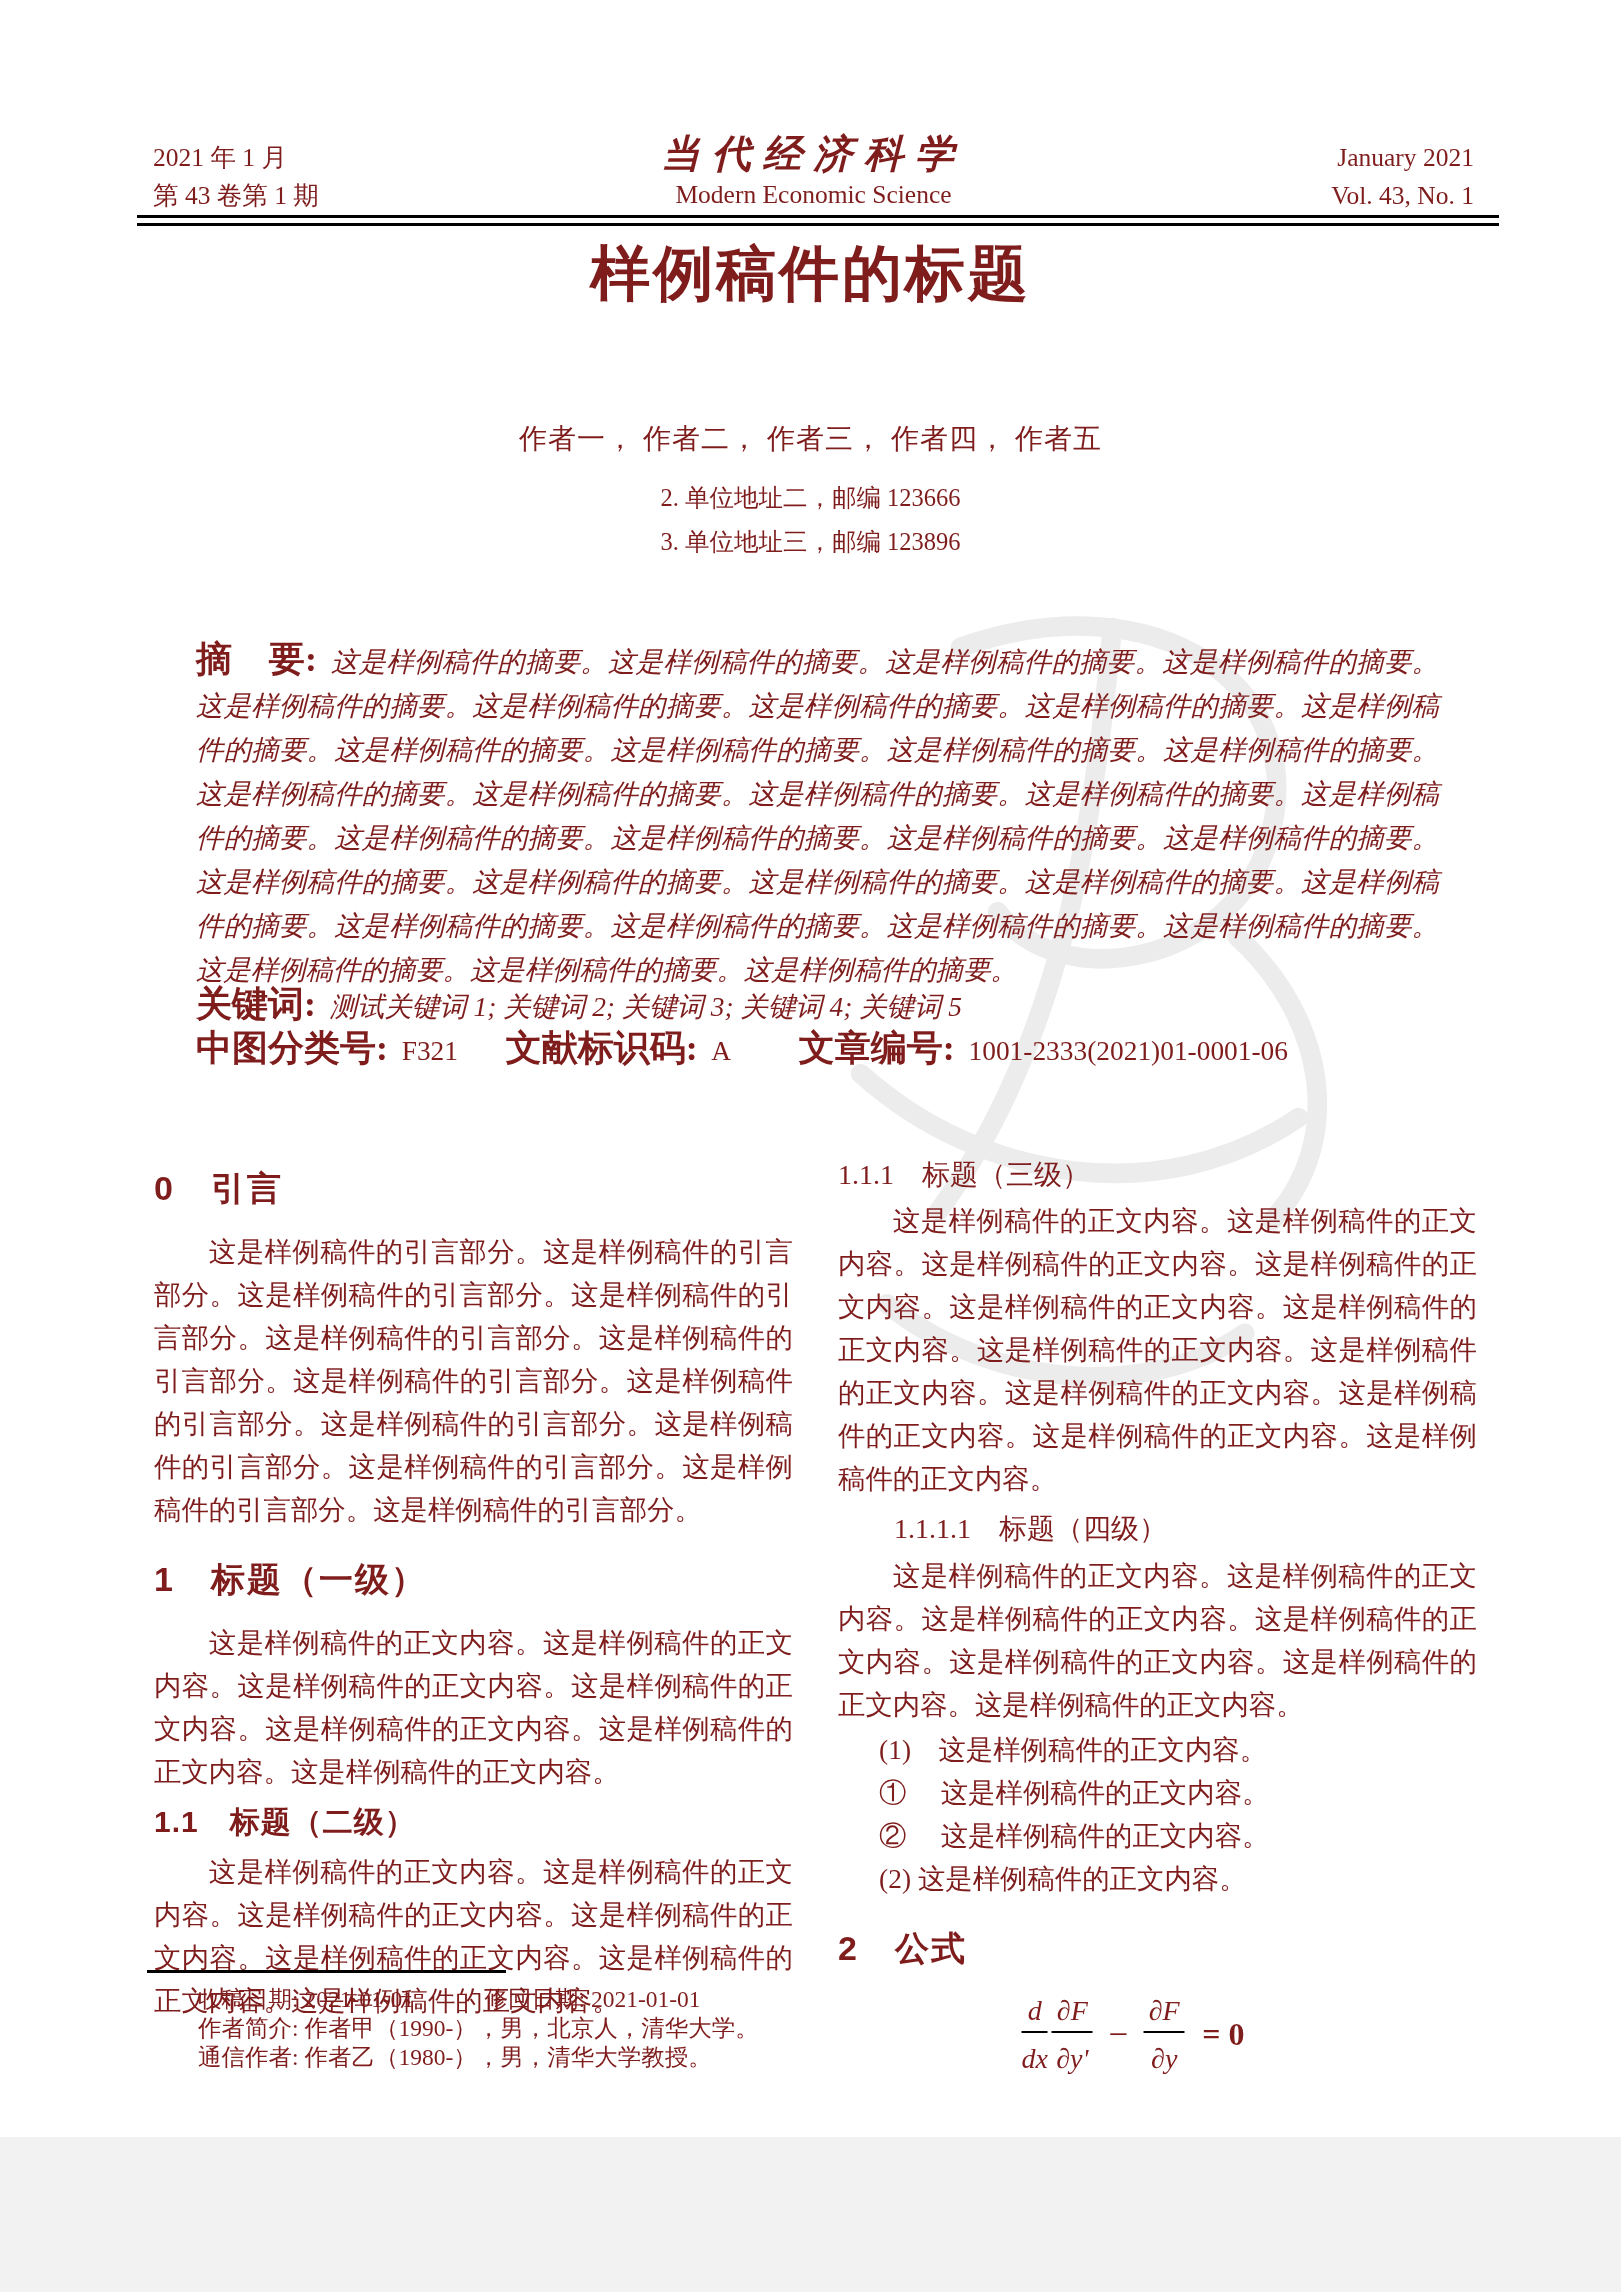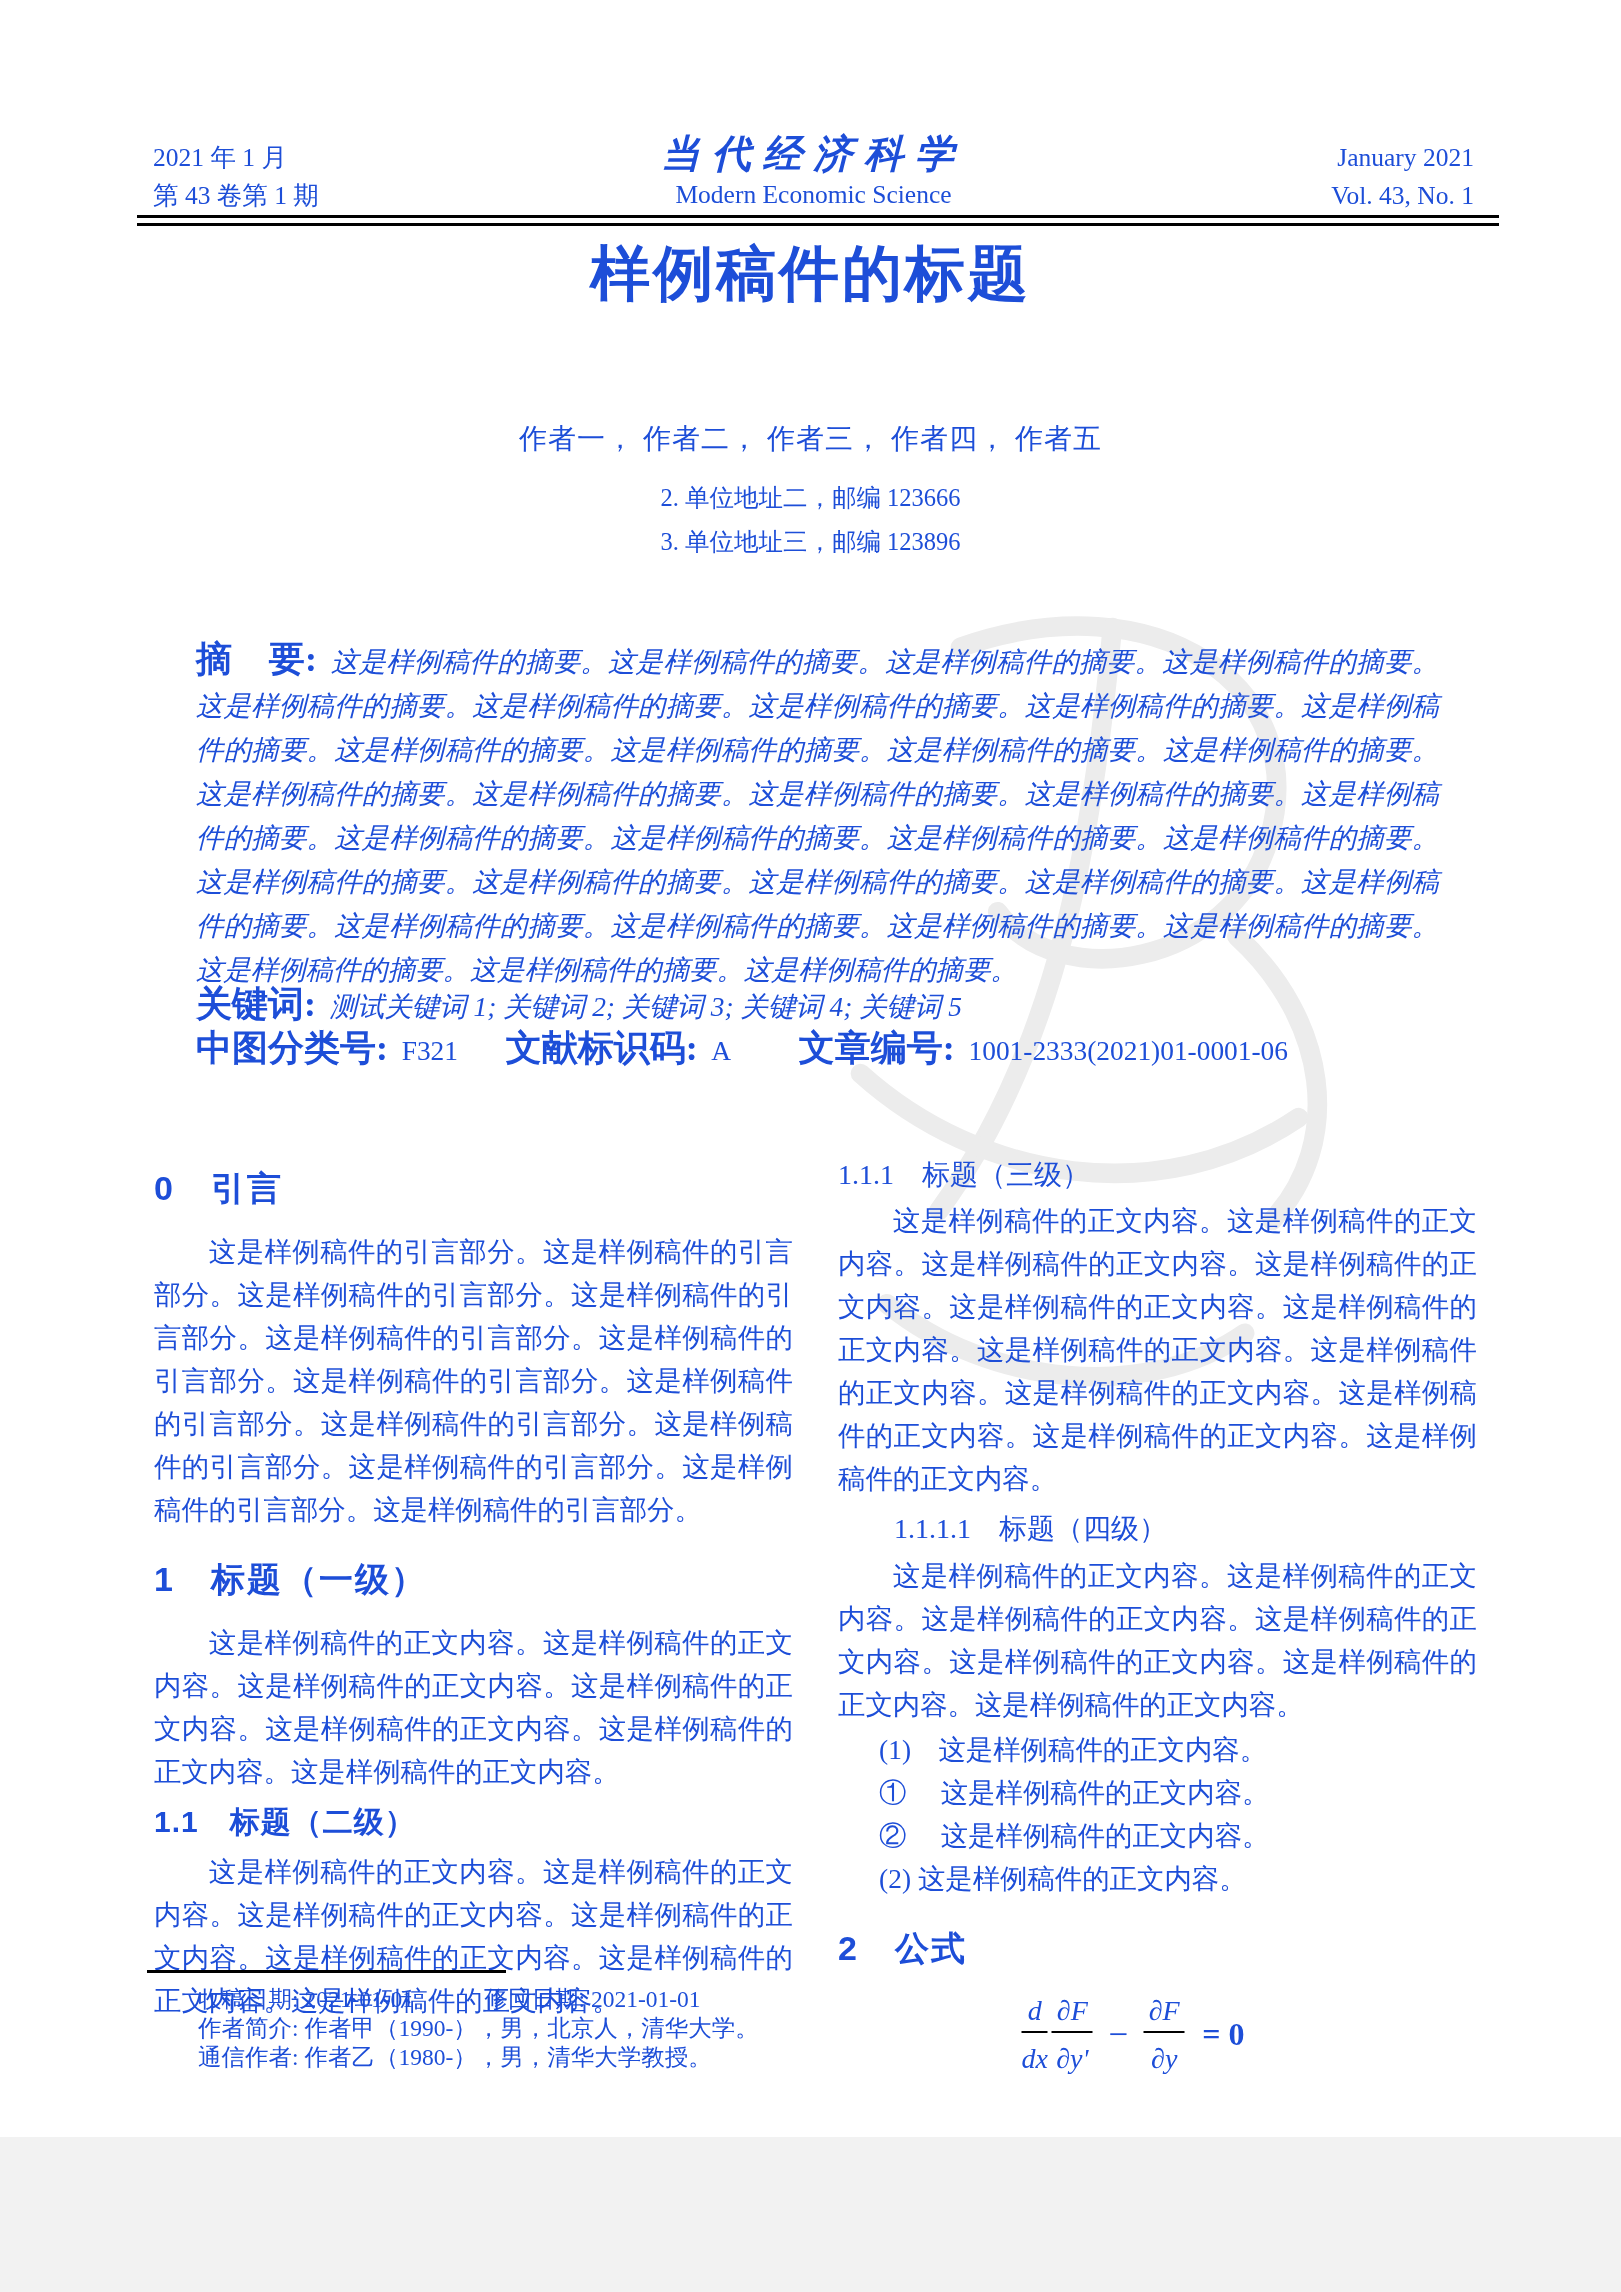--- a/index.html
+++ b/index.html
@@ -1,18 +1,18 @@
 <!DOCTYPE html>
 <html lang="zh"><head>
 <meta charset="utf-8">
 <style>
   html,body { margin:0; padding:0; background:#f2f2f2; }
   .page {
     position:relative; width:1621px; height:2137px; margin:0 auto;
-    background:#ffffff; color:#1d4ed8; overflow:hidden;
+    background:#ffffff; color:#7f1d1d; overflow:hidden;
     font-family:"Liberation Serif","DejaVu Serif",serif;
   }
   .sans { font-family:"Liberation Sans","DejaVu Sans",sans-serif; }
 
   
   .watermark { position:absolute; left:0; top:0; pointer-events:none; }
 
   
   .hdr {
     position:absolute; top:139px; left:153px; width:1321px;

